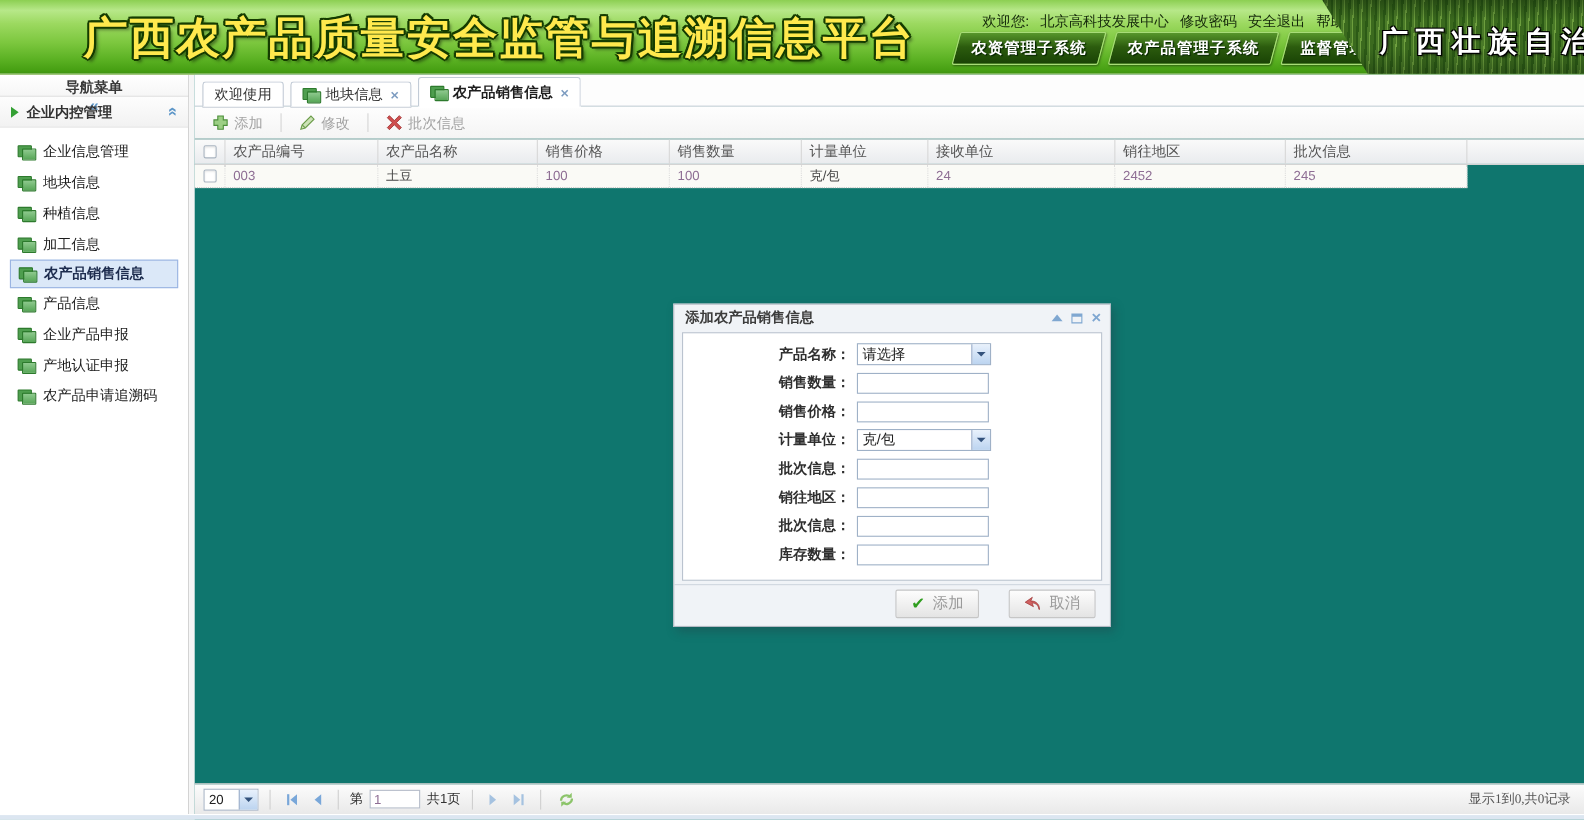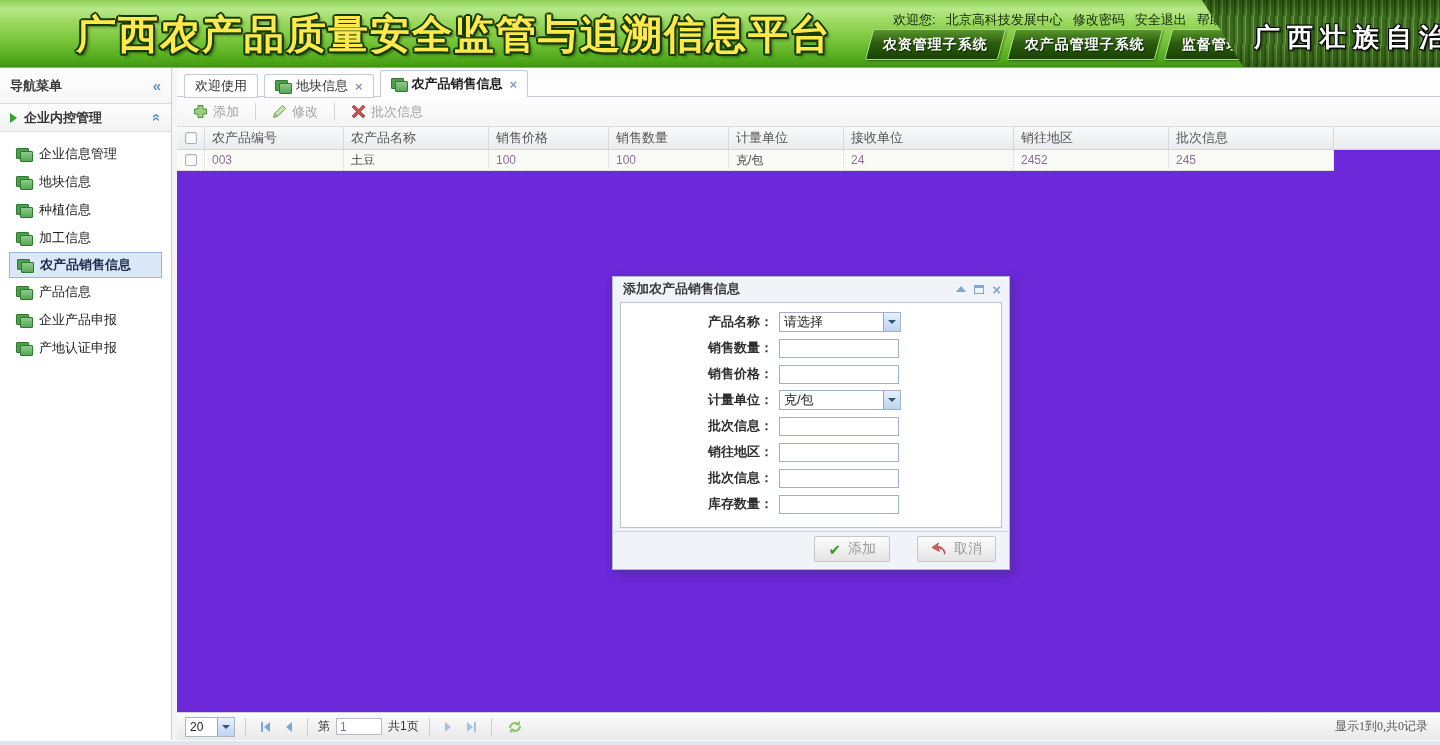--- a/index.html
+++ b/index.html
@@ -30,25 +30,25 @@
       linear-gradient(180deg,rgba(8,28,4,.38) 0%,rgba(8,28,4,0) 28%,rgba(8,28,4,0) 65%,rgba(8,28,4,.32) 100%),
       repeating-linear-gradient(92deg,#2c5a16 0 2px,#4a7a28 2px 4px,#6d9e3e 4px 5px,#3b6a1e 5px 8px);}
   .wheat-label { position:absolute; left:52px; top:20px; font-size:26px; font-weight:bold;
     color:#fff; letter-spacing:7px; white-space:nowrap;
     text-shadow:1px 1px 0 #000,-1px -1px 0 #000,1px -1px 0 #000,-1px 1px 0 #000,2px 2px 2px rgba(0,0,0,.6);}
 
   
   .main { display:flex; height:677px; }
   .sidebar { width:172px; border-right:1px solid #cfcfcf; background:#fff; }
   .splitter { width:5px; background:#f5f5f5; }
-  .content { position:relative; flex:1; background:#6d28d9; }
-
-  
-  .side-hd { height:36px; display:flex; align-items:center; justify-content:space-between;
-    padding:3px 10px; border-bottom:1px solid #d9d9d9; background:linear-gradient(#ffffff,#f6f6f6);}
+  .content { position:relative; flex:1; background:#0f766e; }
+
+  
+  .side-hd { height:20px; display:flex; align-items:center; justify-content:space-between;
+    padding:3px 10px; border-bottom:1px solid #d9d9d9; background:linear-gradient(#ffffff,#f6f6f6);flex-direction:column;}
   .side-hd-title { font-size:13px; font-weight:bold; color:#3a3a3a; }
   .blue-ico { color:#5d96c8; font-weight:bold; font-size:15px; cursor:pointer; line-height:1;}
   .rot90 { display:inline-block; transform:rotate(90deg); }
   .side-sec { height:28px; display:flex; align-items:center; padding:0 10px;
     border-bottom:1px solid #e2e2e2; background:linear-gradient(#fdfdfd,#f2f2f2); cursor:pointer;}
   .tri-right { width:0; height:0; border-top:5px solid transparent; border-bottom:5px solid transparent;
     border-left:7px solid #33a033; margin-right:7px;}
   .side-sec-title { font-size:13px; font-weight:bold; color:#333; flex:1; }
   .side-items { padding-top:8px; }
   .side-item { height:28px; display:flex; align-items:center; padding-left:16px; gap:7px;
@@ -216,20 +216,24 @@
         <span class="folder"></span>
         <span>产品信息</span>
       </div>
       <div class="side-item">
         <span class="folder"></span>
         <span>企业产品申报</span>
       </div>
       <div class="side-item">
         <span class="folder"></span>
         <span>产地认证申报</span>
+      </div>
+      <div class="side-item">
+        <span class="folder"></span>
+        <span>农产品申请追溯码</span>
       </div>
     </div>
   </div>
 
   <div class="splitter"></div>
 
   <div class="content">
 
     <div class="tabstrip">
       <div class="tab">

